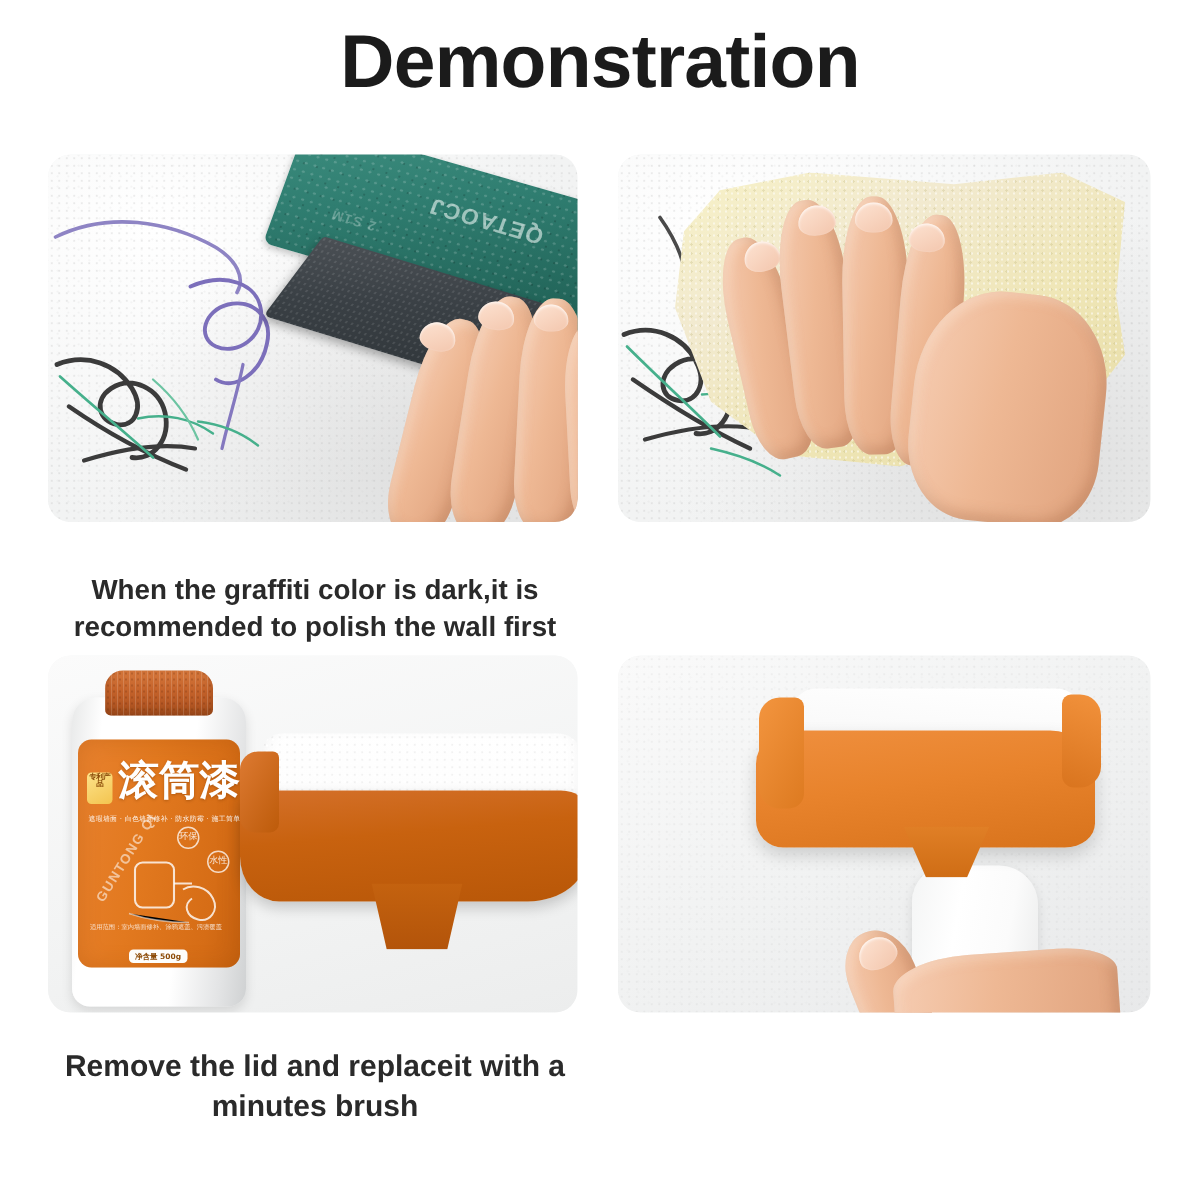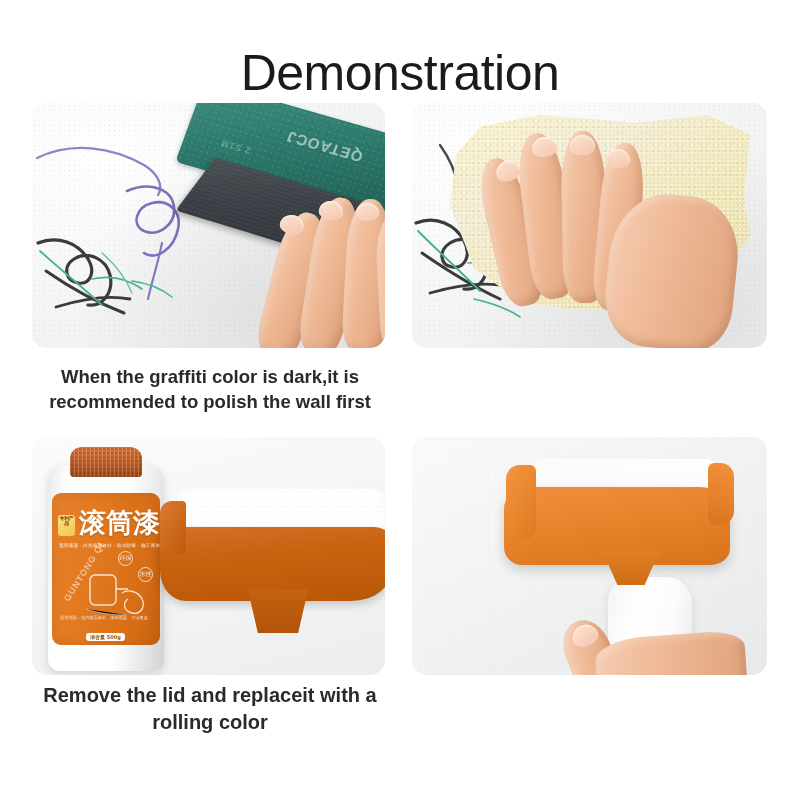--- a/index.html
+++ b/index.html
@@ -22,45 +22,45 @@
   }
 
   
   .title {
     position: absolute;
     left: 0;
     top: 14px;
     width: 800px;
     text-align: center;
     font-size: 50px;
-    font-weight: normal;
+    font-weight: bold;
     letter-spacing: -0.5px;
     color: #1b1b1b;
     line-height: 1.1;
-    margin-top: 32px;
   }
 
   
   .panel {
     position: absolute;
     border-radius: 15px;
     overflow: hidden;
     background: #f6f7f7;
   }
   .p1 { left: 32px;  top: 103px; width: 353px; height: 245px; }
   .p2 { left: 412px; top: 103px; width: 355px; height: 245px; }
   .p3 { left: 32px;  top: 437px; width: 353px; height: 238px; }
   .p4 { left: 412px; top: 437px; width: 355px; height: 238px; }
 
   
   .caption {
     position: absolute;
     color: #2a2a2a;
     font-weight: bold;
     line-height: 1.33;
+    margin-top: 16px;
   }
   .cap1 {
     left: 24px; top: 365px; width: 372px;
     text-align: center;
     font-size: 18.5px;
   }
   .cap2 {
     left: 412px; top: 365px; width: 368px;
     text-align: center;
     font-size: 18.5px;
@@ -232,21 +232,21 @@
     letter-spacing: -.3px;
   }
   .label-main {
     position: absolute; left: 27px; top: 17px;
     color: #ffffff;
     font-size: 27px;
     font-weight: bold;
     letter-spacing: 0px;
     line-height: 1;
     text-shadow: 0 1px 2px rgba(120,55,5,.45);
-    font-family: Liberation Sans, sans-serif;
+    font-family: Liberation Mono, monospace;
   }
   .label-sub {
     position: absolute; left: 7px; top: 50px;
     width: 96px;
     color: rgba(255,255,255,.92);
     font-size: 4.6px;
     letter-spacing: .2px;
     white-space: nowrap;
     font-family: "DejaVu Sans", sans-serif;
   }
@@ -518,15 +518,15 @@
     </div>
 
     <div>
       <div class="finger" style="left:156px;top:182px;width:46px;height:78px;border-radius:48% 48% 30% 30%/40% 40% 26% 26%;transform:rotate(-22deg)"></div>
       <div class="nail" style="left:160px;top:188px;width:26px;height:21px;transform:rotate(-22deg)"></div>
       <div class="finger" style="left:184px;top:198px;width:150px;height:62px;border-radius:34% 26% 14% 18%;transform:rotate(-4deg)"></div>
     </div>
   </div>
 
   <div class="caption cap1">When the graffiti color is dark,it is recommended to polish the wall first</div>
-  <div class="caption cap3">Remove the lid and replaceit with a rolling color</div>
+  <div class="caption cap3">Remove the lid and replaceit with a minutes brush</div>
 
 </div>
 
 </body></html>

